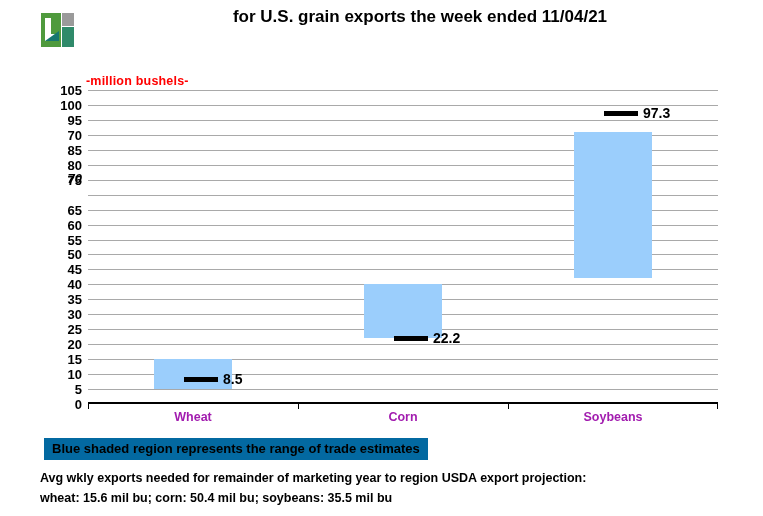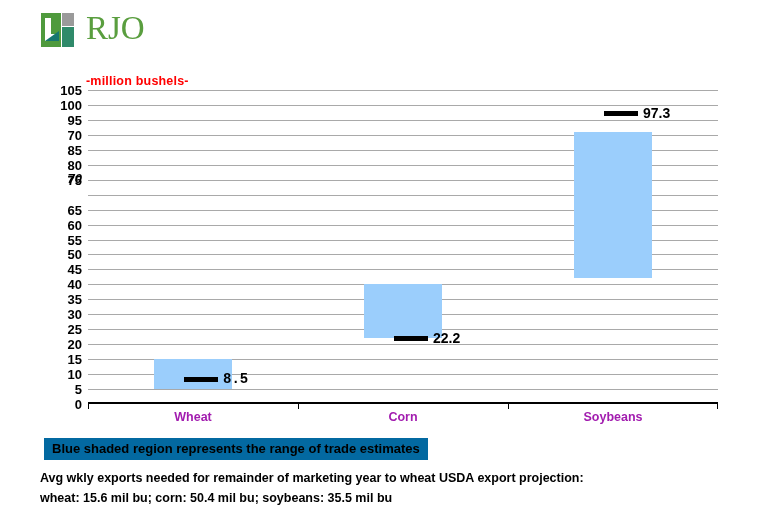--- a/index.html
+++ b/index.html
@@ -48,24 +48,24 @@
 <div class="header">
 
   <div class="logo">
     <svg class="logo-mark" viewBox="0 0 42 40">
       <rect x="1" y="3" width="20" height="34" fill="#4f9a3d"></rect>
       <rect x="22" y="3" width="12" height="13" fill="#9a9a9a"></rect>
       <rect x="22" y="17" width="12" height="20" fill="#2f8a6a"></rect>
       <path d="M5 8 L5 31 L19 31 L19 24 L11 24 L11 8 Z" fill="#ffffff"></path>
       <path d="M5 31 L19 31 L19 21 Z" fill="#17776f"></path>
     </svg>
-    <div class="logo-text">RJO</div>
   </div>
 
   <div class="title">
+    <div>for U.S. grain exports the week ended 11/04/21</div>
   </div>
 </div>
 
 <div class="chart">
 
   <div class="ylabel-units">-million bushels-</div>
 
   <div class="ytickwrap" id="yticks">
       <div class="ytick" style="top: 0px;">105</div>
       <div class="ytick" style="top: 14.9524px;">100</div>
@@ -113,31 +113,31 @@
       <div class="gridline" style="top: 254.19px;"></div>
       <div class="gridline" style="top: 269.143px;"></div>
       <div class="gridline" style="top: 284.095px;"></div>
       <div class="gridline" style="top: 299.048px;"></div>
       <div class="tickmark" style="left: 0px;"></div>
       <div class="tickmark" style="left: 210px;"></div>
       <div class="tickmark" style="left: 420px;"></div>
       <div class="tickmark" style="left: 629px;"></div>
       <div class="bar" style="left: 66px; top: 269.143px; width: 78px; height: 29.9048px; background: rgb(155, 206, 252);"></div>
       <div class="marker" style="left: 96px; top: 286.581px; width: 34px; background: rgb(0, 0, 0);"></div>
-      <div class="marker-label" style="left: 135px; top: 288.581px; font-family: Liberation Mono, monospace;">8.5</div>
+      <div class="marker-label" style="left: 135px; top: 288.581px;">8.5</div>
       <div class="bar" style="left: 276px; top: 194.381px; width: 78px; height: 53.8286px; background: rgb(155, 206, 252);"></div>
       <div class="marker" style="left: 306px; top: 245.611px; width: 34px; background: rgb(0, 0, 0);"></div>
       <div class="marker-label" style="left: 345px; top: 247.611px;">22.2</div>
       <div class="bar" style="left: 486px; top: 41.8667px; width: 78px; height: 146.533px; background: rgb(155, 206, 252);"></div>
       <div class="marker" style="left: 516px; top: 21.0267px; width: 34px; background: rgb(0, 0, 0);"></div>
       <div class="marker-label" style="left: 555px; top: 23.0267px;">97.3</div>
     </div>
 
   <div id="xcats">
       <div class="xcat" style="left: 88px; width: 210px;">Wheat</div>
       <div class="xcat" style="left: 298px; width: 210px;">Corn</div>
       <div class="xcat" style="left: 508px; width: 210px;">Soybeans</div>
     </div>
 </div>
 
 <div class="legend-band">Blue shaded region represents the range of trade estimates</div>
-<div class="footnote fn1">Avg wkly exports needed for remainder of marketing year to wheat USDA export projection:</div>
+<div class="footnote fn1">Avg wkly exports needed for remainder of marketing year to region USDA export projection:</div>
 <div class="footnote fn2">wheat: 15.6 mil bu; corn: 50.4 mil bu; soybeans: 35.5 mil bu</div>
 
 </body></html>

